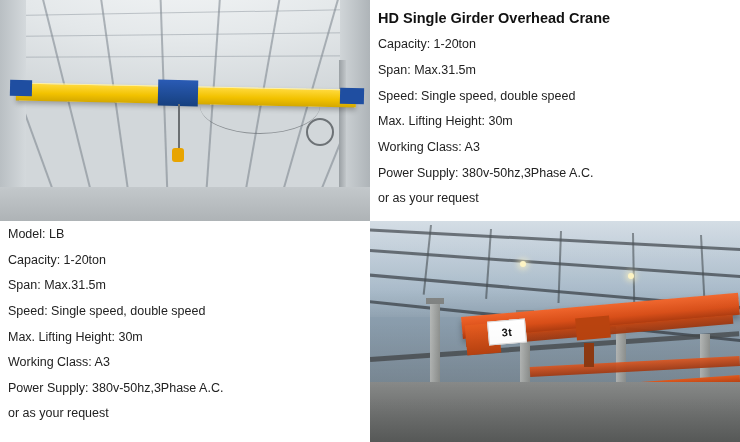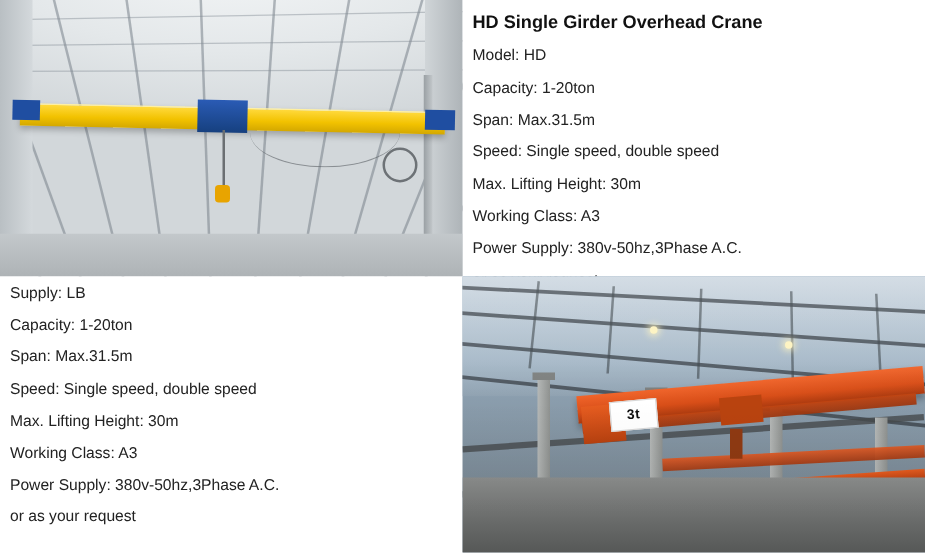--- a/index.html
+++ b/index.html
@@ -316,36 +316,35 @@
       <div class="endcar-l"></div>
       <div class="endcar-r"></div>
       <div class="trolley"></div>
       <div class="hoistrope"></div>
       <div class="hook"></div>
       <div class="floor"></div>
     </div>
 
     <div class="cell-text">
       <div class="spec-title">HD Single Girder Overhead Crane</div>
-      <p class="spec-line">Model: HD</p>
       <p class="spec-line">Capacity: 1-20ton</p>
       <p class="spec-line">Span: Max.31.5m</p>
       <p class="spec-line">Speed: Single speed, double speed</p>
       <p class="spec-line">Max. Lifting Height: 30m</p>
       <p class="spec-line">Working Class: A3</p>
       <p class="spec-line">Power Supply: 380v-50hz,3Phase A.C.</p>
       <p class="spec-line">or as your request</p>
     </div>
 
   </div>
 
   <div class="row">
 
     <div class="cell-text">
-      <p class="spec-line">Supply: LB</p>
+      <p class="spec-line">Model: LB</p>
       <p class="spec-line">Capacity: 1-20ton</p>
       <p class="spec-line">Span: Max.31.5m</p>
       <p class="spec-line">Speed: Single speed, double speed</p>
       <p class="spec-line">Max. Lifting Height: 30m</p>
       <p class="spec-line">Working Class: A3</p>
       <p class="spec-line">Power Supply: 380v-50hz,3Phase A.C.</p>
       <p class="spec-line">or as your request</p>
     </div>
 
     <div class="cell-img img2">

